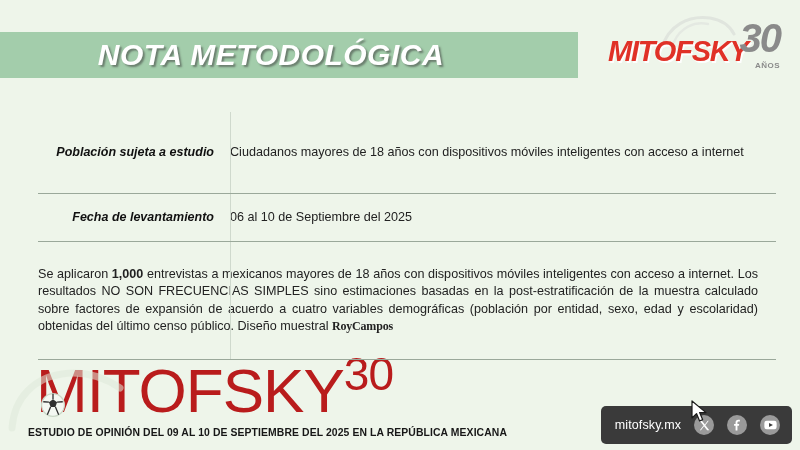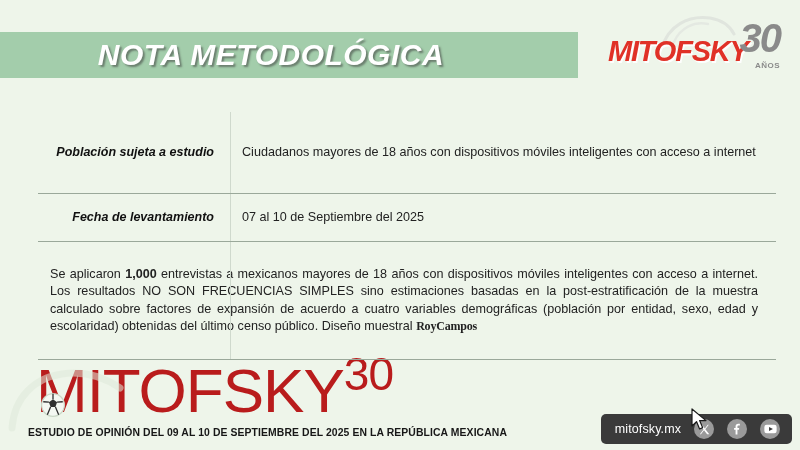--- a/index.html
+++ b/index.html
@@ -178,21 +178,21 @@
     font-family: "Liberation Sans", sans-serif;
     font-weight: 700;
     font-style: italic;
     font-size: 12.5px;
     color: #111;
     line-height: 1.3;
   }
 
   .cell-value {
     flex: 1 1 auto;
-    padding: 0 14px 0 12px;
+    padding: 0 14px 0 0;
     font-family: "Liberation Sans", sans-serif;
     font-size: 12.6px;
     line-height: 1.38;
     color: #222;
   }
 
   .row-1 { height: 82px; }
   .row-2 { height: 48px; }
   .row-3 { height: 118px; }
 
@@ -222,21 +222,21 @@
     font-size: 10.4px;
     letter-spacing: .1px;
     color: #171717;
     white-space: nowrap;
   }
 
   .footer-pill {
     position: absolute;
     right: 8px;
     bottom: 6px;
-    height: 30px;
+    height: 38px;
     background: #3a3a3a;
     border-radius: 5px;
     display: flex;
     align-items: center;
     gap: 13px;
     padding: 0 12px 0 14px;
     margin-left: 46px;
   }
   .footer-url {
     font-family: "Liberation Sans", sans-serif;
@@ -303,21 +303,21 @@
 
 <div class="table">
 
   <div class="row row-1">
     <div class="cell-label">Población sujeta a estudio</div>
     <div class="cell-value">Ciudadanos mayores de 18 años con dispositivos móviles inteligentes con acceso a internet</div>
   </div>
 
   <div class="row row-2">
     <div class="cell-label">Fecha de levantamiento</div>
-    <div class="cell-value">07 al 10 de Septiembre del 2025</div>
+    <div class="cell-value">06 al 10 de Septiembre del 2025</div>
   </div>
 
   <div class="row row-3">
     <div class="cell-value">
       <span>Se aplicaron </span><span class="bold-num">1,000</span><span> entrevistas a mexicanos mayores de 18 años con dispositivos móviles inteligentes con acceso a internet. Los resultados NO SON FRECUENCIAS SIMPLES sino estimaciones basadas en la post-estratificación de la muestra calculado sobre factores de expansión de acuerdo a cuatro variables demográficas (población por entidad, sexo, edad y escolaridad) obtenidas del último censo público. Diseño muestral </span><span class="signature">RoyCampos</span>
     </div>
   </div>
 
 </div>
 

